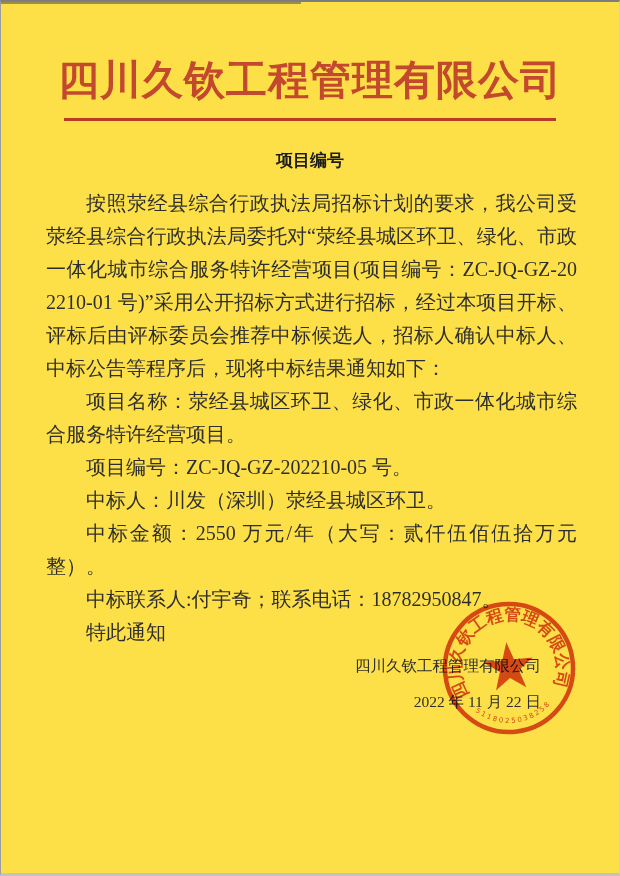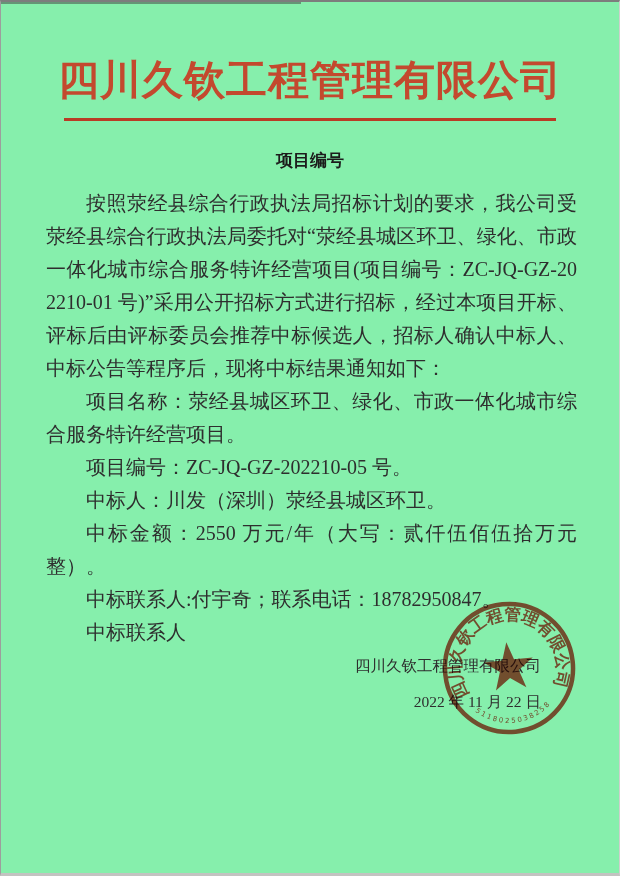--- a/index.html
+++ b/index.html
@@ -6,21 +6,21 @@
   body{
     width:620px;height:876px;
     background:#dcdcda;
     font-family:"Liberation Serif","DejaVu Serif",serif;
     overflow:hidden;
   }
   .page{
     position:relative;
     width:620px;height:876px;
     box-sizing:border-box;
-    background:#86efac;
+    background:#fde047;
     border-top:2px solid #7d7d7d;
     border-left:1px solid #9d9d9d;
     border-right:1px solid #cfcfcd;
     border-bottom:3px solid #c3c3c1;
   }
   .scan-corner{
     position:absolute;top:0;left:0;width:300px;height:2px;
     background:#4a4a4a;opacity:.55;
   }
   .letterhead{
@@ -94,21 +94,21 @@
 
   <h1 class="doc-title">项目编号</h1>
 
   <div class="doc-body">
     <p>按照荥经县综合行政执法局招标计划的要求，我公司受荥经县综合行政执法局委托对“荥经县城区环卫、绿化、市政一体化城市综合服务特许经营项目(项目编号：ZC-JQ-GZ-202210-01 号)”采用公开招标方式进行招标，经过本项目开标、评标后由评标委员会推荐中标候选人，招标人确认中标人、中标公告等程序后，现将中标结果通知如下：</p>
     <p>项目名称：荥经县城区环卫、绿化、市政一体化城市综合服务特许经营项目。</p>
     <p>项目编号：ZC-JQ-GZ-202210-05 号。</p>
     <p>中标人：川发（深圳）荥经县城区环卫。</p>
     <p>中标金额：2550 万元/年（大写：贰仟伍佰伍拾万元整）。</p>
     <p>中标联系人:付宇奇；联系电话：18782950847。</p>
-    <p>中标联系人</p>
+    <p>特此通知</p>
   </div>
 
   <div class="sig-block">
     <div>四川久钦工程管理有限公司</div>
     <div>2022 年 11 月 22 日</div>
   </div>
 
   <svg class="seal" viewBox="0 0 150 150" xmlns="http://www.w3.org/2000/svg">
     <defs>
       <path id="sealTopArc" d="M 33.43 99 A 48 48 0 1 1 116.57 99" fill="none"></path>

